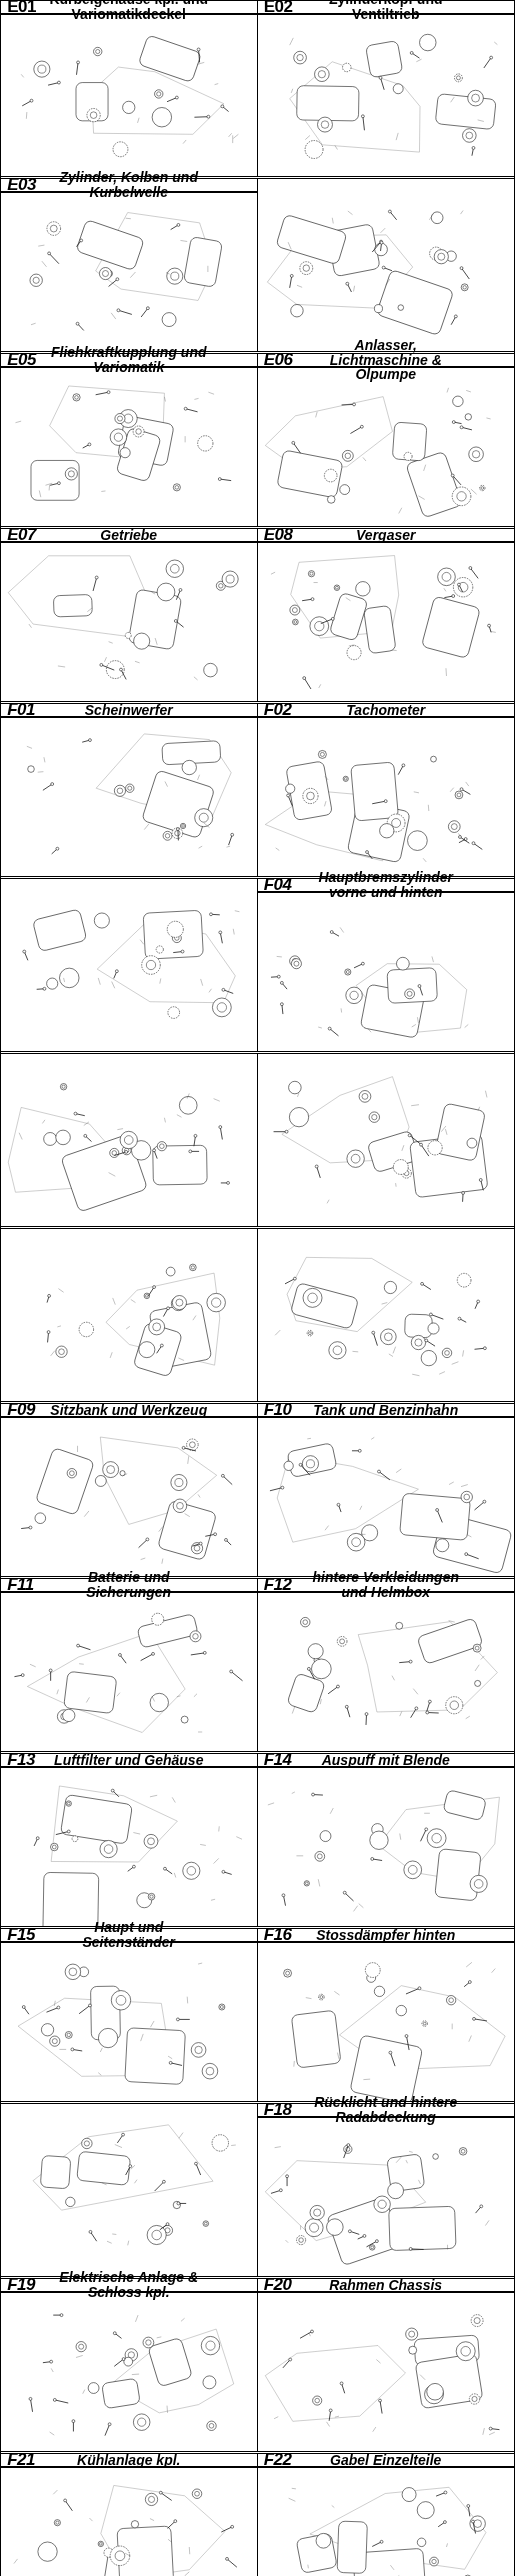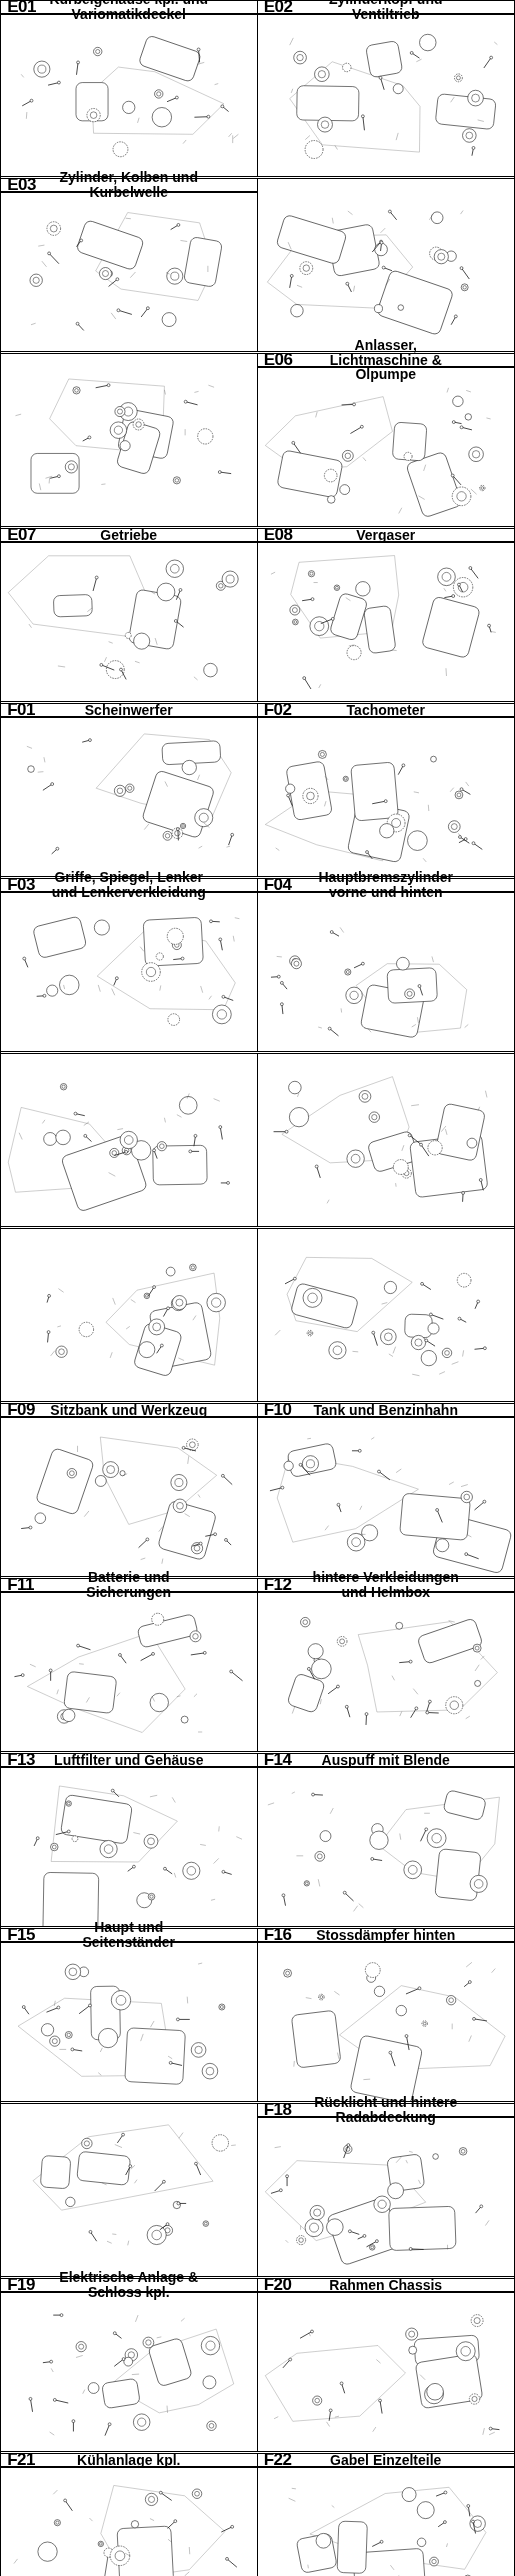--- a/index.html
+++ b/index.html
@@ -1,19 +1,19 @@
 <!DOCTYPE html>
 <html style="font-size:8.2px"><head>
 <meta charset="utf-8">
 <style>
   html,body{margin:0;padding:0;background:#e8e8e8;}
   #page{width:515px;height:2984px;margin:0;background:#fff;border:1.5px solid #000;
         box-sizing:border-box;overflow:hidden;font-family:"Liberation Sans",sans-serif;color:#000;}
   .row{display:flex;height:175px;box-sizing:border-box;}
-  .row + .row{border-top:3.1px double #000;}
+  .row + .row{border-top:3.1px double #000;font-style:italic;}
   .cell{width:50%;box-sizing:border-box;display:flex;flex-direction:column;position:relative;background:#fff;}
   .cell.left{border-right:1.5px solid #000;}
   .hdr{height:14px;flex:none;box-sizing:border-box;border-bottom:2.6px double #000;
        display:flex;align-items:center;justify-content:center;position:relative;}
   .code{position:absolute;left:6.2px;top:50%;transform:translateY(-50%);
         font-size:17px;font-weight:bold;letter-spacing:-0.5px;white-space:nowrap;}
   .title{max-width:164px;text-align:center;font-size:14px;line-height:1.07;font-weight:bold;}
   .art{flex:1;overflow:hidden;}
   .art svg{display:block;width:100%;height:100%;}
 </style>
@@ -211,20 +211,24 @@
               <line x1="338" y1="41" x2="330" y2="53" stroke="#555" stroke-width="0.7"></line>
               <line x1="58" y1="96" x2="64" y2="110" stroke="#555" stroke-width="0.7"></line>
               <line x1="186" y1="180" x2="184" y2="191" stroke="#555" stroke-width="0.7"></line>
               <line x1="173" y1="36" x2="182" y2="43" stroke="#555" stroke-width="0.7"></line>
             </svg>
           </div>
         </div>
       </div>
       <div class="row">
         <div class="cell left">
+          <div class="hdr">
+            <span class="code">E05</span>
+            <div class="title">Fliehkraftkupplung und Variomatik</div>
+          </div>
           <div class="art">
             <svg viewBox="0 0 494 280" preserveAspectRatio="xMidYMid meet">
               <polygon points="313,118 229,159 145,151 94,99 131,22 316,36" fill="none" stroke="#888" stroke-width="0.8"></polygon>
               <rect x="232" y="87" width="96" height="82" rx="12" fill="#fff" stroke="#222" stroke-width="1.2" transform="rotate(11 280 128)"></rect>
               <rect x="234" y="109" width="64" height="91" rx="12" fill="#fff" stroke="#222" stroke-width="1.2" transform="rotate(17 265 155)"></rect>
               <rect x="58" y="166" width="93" height="77" rx="12" fill="#fff" stroke="#222" stroke-width="1.2" transform="rotate(0 105 205)"></rect>
               <circle cx="246" cy="85" r="17.4" fill="#fff" stroke="#222" stroke-width="1.2"></circle>
               <circle cx="246" cy="85" r="8.7" fill="none" stroke="#222" stroke-width="1"></circle>
               <circle cx="340" cy="218" r="6.9" fill="#fff" stroke="#222" stroke-width="1.2"></circle>
               <circle cx="340" cy="218" r="3.5" fill="none" stroke="#222" stroke-width="1"></circle>
@@ -508,24 +512,20 @@
               <line x1="385" y1="210" x2="391" y2="215" stroke="#555" stroke-width="0.7"></line>
               <line x1="34" y1="238" x2="41" y2="243" stroke="#555" stroke-width="0.7"></line>
               <line x1="328" y1="155" x2="329" y2="167" stroke="#555" stroke-width="0.7"></line>
               <line x1="131" y1="148" x2="128" y2="158" stroke="#555" stroke-width="0.7"></line>
             </svg>
           </div>
         </div>
       </div>
       <div class="row">
         <div class="cell left">
-          <div class="hdr">
-            <span class="code">F03</span>
-            <div class="title">Griffe, Spiegel, Lenker und Lenkerverkleidung</div>
-          </div>
           <div class="art">
             <svg viewBox="0 0 494 280" preserveAspectRatio="xMidYMid meet">
               <polygon points="453,161 430,213 288,211 186,148 278,60 396,80" fill="none" stroke="#888" stroke-width="0.8"></polygon>
               <rect x="277" y="37" width="112" height="89" rx="12" fill="#fff" stroke="#222" stroke-width="1.2" transform="rotate(-3 333 81)"></rect>
               <rect x="67" y="42" width="93" height="62" rx="12" fill="#fff" stroke="#222" stroke-width="1.2" transform="rotate(-14 113 73)"></rect>
               <circle cx="195" cy="54" r="14.6" fill="#fff" stroke="#222" stroke-width="1.2"></circle>
               <circle cx="132" cy="165" r="18.9" fill="#fff" stroke="#222" stroke-width="1.2"></circle>
               <circle cx="290" cy="140" r="18.0" fill="#fff" stroke="#222" stroke-width="1.2" stroke-dasharray="3 2"></circle>
               <circle cx="290" cy="140" r="9.0" fill="none" stroke="#222" stroke-width="1"></circle>
               <circle cx="307" cy="110" r="7.0" fill="#fff" stroke="#222" stroke-width="1.2" stroke-dasharray="3 2"></circle>

